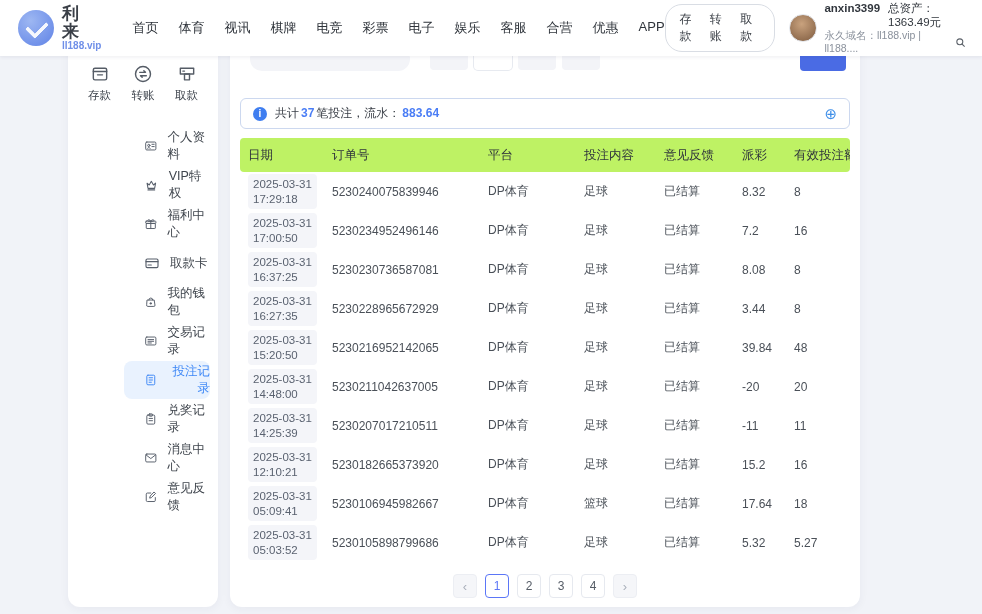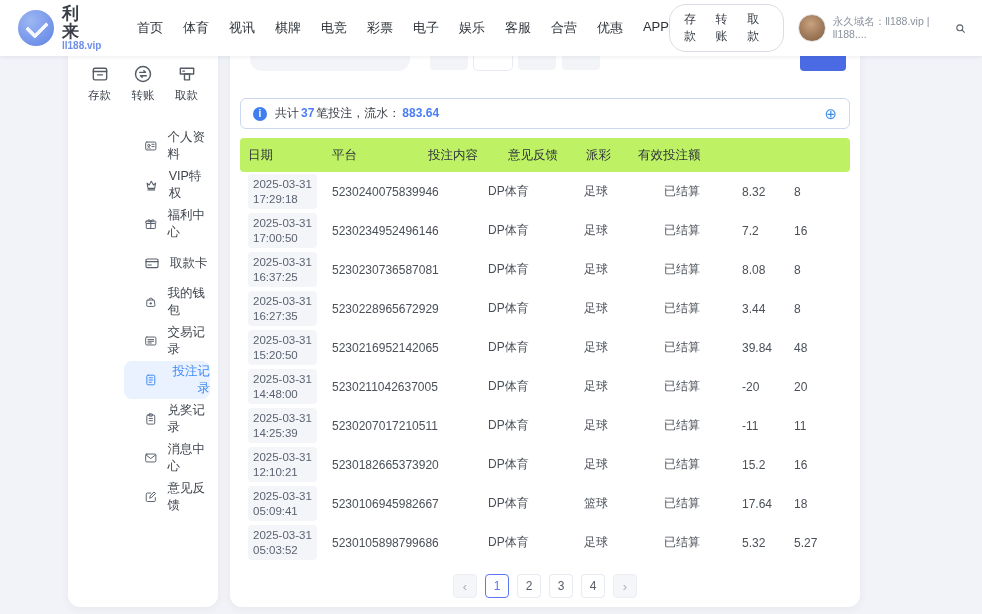--- a/index.html
+++ b/index.html
@@ -127,20 +127,24 @@
     <div class="pill">
 
     <span>存款</span>
         <span>转账</span>
         <span>取款</span>
       </div>
 
     <div class="userbox">
       <div class="avatar"></div>
       <div class="user-lines">
+        <div class="user-line1">
+          <span class="user-name">anxin3399</span>
+          <span>总资产： 1363.49元</span>
+        </div>
         <div class="user-line2">
           <span>永久域名：ll188.vip | ll188....</span>
           <span class="search-icon">
             <svg width="11" height="11" viewBox="0 0 24 24" fill="none" stroke="#5a6068" stroke-width="2.4">
                 <circle cx="10.5" cy="10.5" r="6.5"></circle>
                 <path d="M15.5 15.5L21 21"></path>
               </svg>
           </span>
         </div>
       </div>
@@ -302,20 +306,21 @@
       <i class="info-icon">i</i>
       <span class="summary-text">
         <span>共计</span><b>37</b><span>笔投注，流水：</span><b>883.64</b>
       </span>
       <span class="plus-icon">⊕</span>
     </div>
 
     <div class="table">
       <div class="t-head">
         <span class="cell c-date">日期</span>
+        <span class="cell c-order">订单号</span>
         <span class="cell c-platform">平台</span>
         <span class="cell c-content">投注内容</span>
         <span class="cell c-status">意见反馈</span>
         <span class="cell c-payout">派彩</span>
         <span class="cell c-valid">有效投注额</span>
       </div>
       <div>
 
           <div class="t-row">
             <span class="cell c-date"><span class="date-box"><span>2025-03-31</span><br><span>17:29:18</span></span></span>

